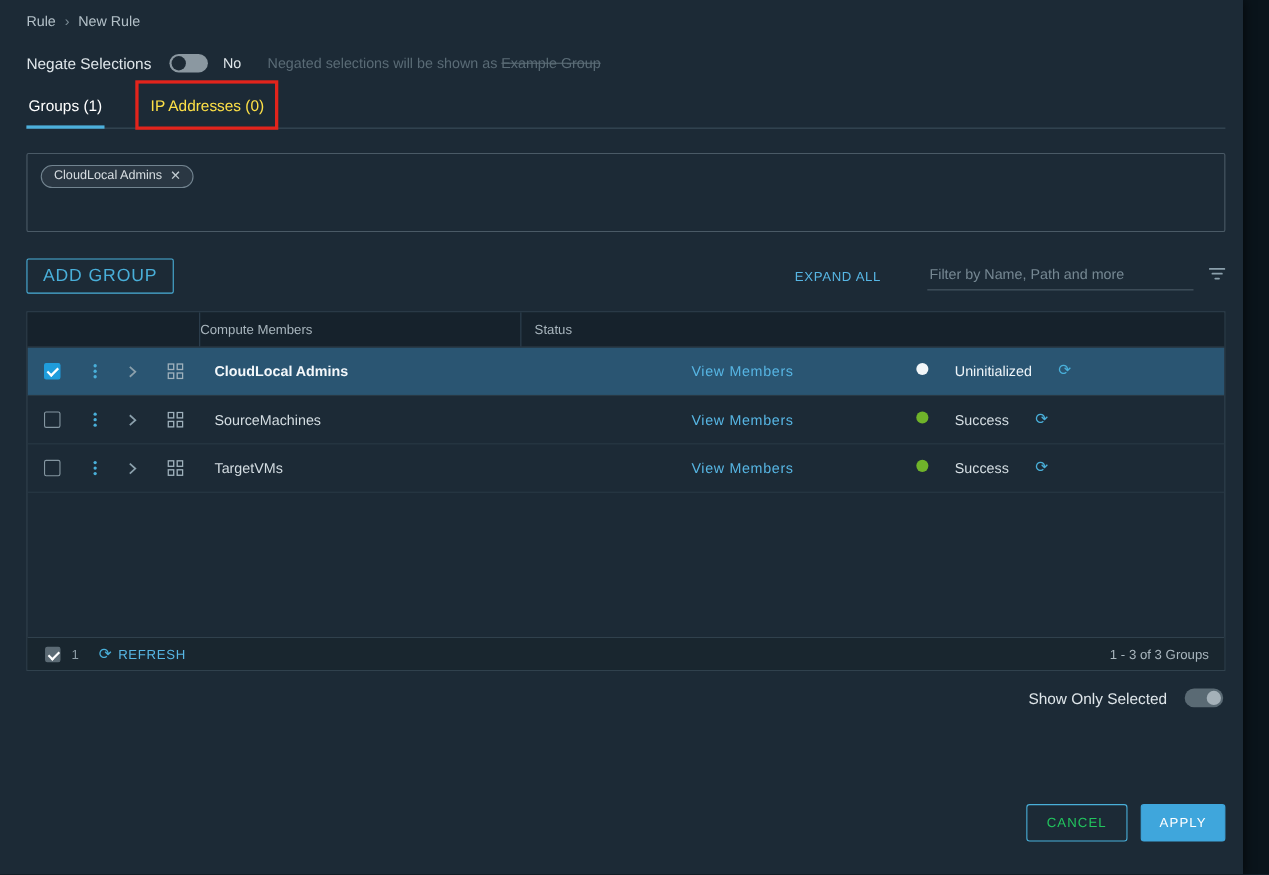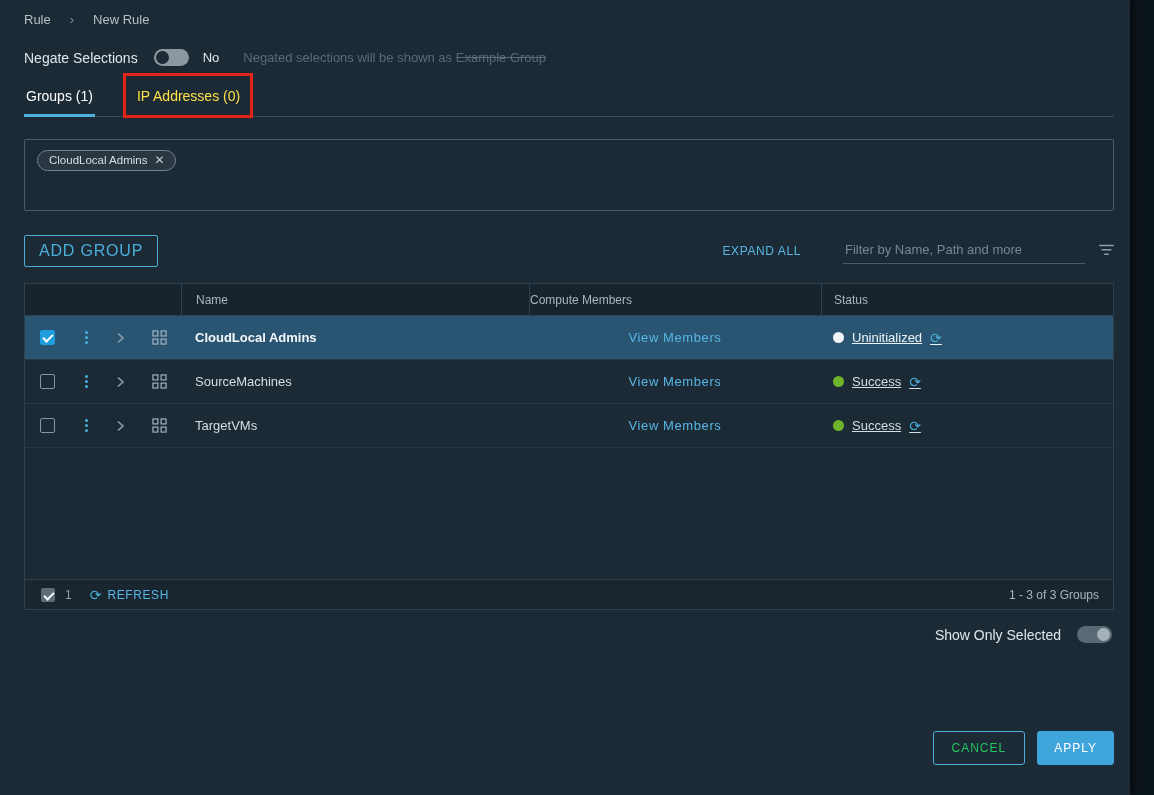--- a/index.html
+++ b/index.html
@@ -18,21 +18,21 @@
     box-shadow:2px 0 10px rgba(0,0,0,.6);
   }
   
   .title-row { display:flex; align-items:flex-start; justify-content:space-between; margin-top:24px; }
   .dialog-title { font-size:21px; font-weight:300; letter-spacing:.4px; color:#eef3f6; }
   .close-btn {
     background:none; border:none; color:#9fb1bc; font-size:22px; line-height:1;
     cursor:pointer; margin-top:4px; font-family:inherit;
   }
   
-  .breadcrumb { margin-top:12px; font-size:13px; color:#b3c0c8; display:flex; gap:19px; align-items:center; }
+  .breadcrumb { margin-top:12px; font-size:13px; color:#b3c0c8; display:flex; gap:8px; align-items:center; }
   .breadcrumb .sep { color:#7b8b95; font-size:13px; }
   
   .negate-row { margin-top:22px; display:flex; align-items:center; font-size:14px; }
   .negate-label { color:#dfe6ea; }
   .toggle {
     width:35px; height:17px; border-radius:9px; background:#8b98a1;
     position:relative; margin-left:16px; cursor:pointer; flex:none;
   }
   .toggle .knob {
     position:absolute; top:2px; left:2px; width:13px; height:13px;
@@ -111,21 +111,21 @@
     content:""; position:absolute; left:4px; top:1px; width:4px; height:8px;
     border:solid #fff; border-width:0 2px 2px 0; transform:rotate(45deg);
   }
   .checkbox.gray { background:#5c6b75; border-color:#5c6b75; width:14px; height:14px; }
   .vdots {
     width:3px; height:3px; border-radius:50%; background:#49afd9; cursor:pointer;
     box-shadow:0 -5px 0 #49afd9, 0 5px 0 #49afd9;
   }
   .chev { color:#8ba0ac; cursor:pointer; display:flex; }
   .group-icon { color:#9fb1bc; display:flex; }
-  .status-cell { display:flex; align-items:center; gap:8px;text-decoration:underline; }
+  .status-cell { display:flex; align-items:flex-start; gap:24px; }
   .status-dot { width:11px; height:11px; border-radius:50%; flex:none; }
   .refresh-glyph { color:#49afd9; font-size:14px; line-height:1; cursor:pointer;
                    font-family:"DejaVu Sans", sans-serif; }
   .tfoot { flex:none; height:30px; background:#19262f; border-top:1px solid #30414d;
            display:flex; align-items:center; padding:0 14px 0 16px; font-size:12px; color:#8d9ca6; }
   .tfoot .count { margin-left:10px; }
   .tfoot .refresh-area { display:flex; align-items:center; gap:6px; margin-left:18px; }
   .range-label { margin-left:auto; color:#a9b6be; }
   
   .show-only-row { margin-top:16px; display:flex; justify-content:flex-end; align-items:center; padding-right:2px; }
@@ -199,21 +199,20 @@
     </div>
   </div>
 
   <div class="grid">
 
     <div class="thead">
       <div class="th col-sel"></div>
       <div class="th col-menu"></div>
       <div class="th col-exp"></div>
       <div class="th col-icon"></div>
-      <div class="th col-name bordered">Name</div>
       <div class="th col-comp bordered">Compute Members</div>
       <div class="th col-stat bordered">Status</div>
     </div>
 
     <div class="tbody">
 
       <div class="trow selected">
         <div class="col-sel">
             <span class="checkbox checked"></span>
           </div>

